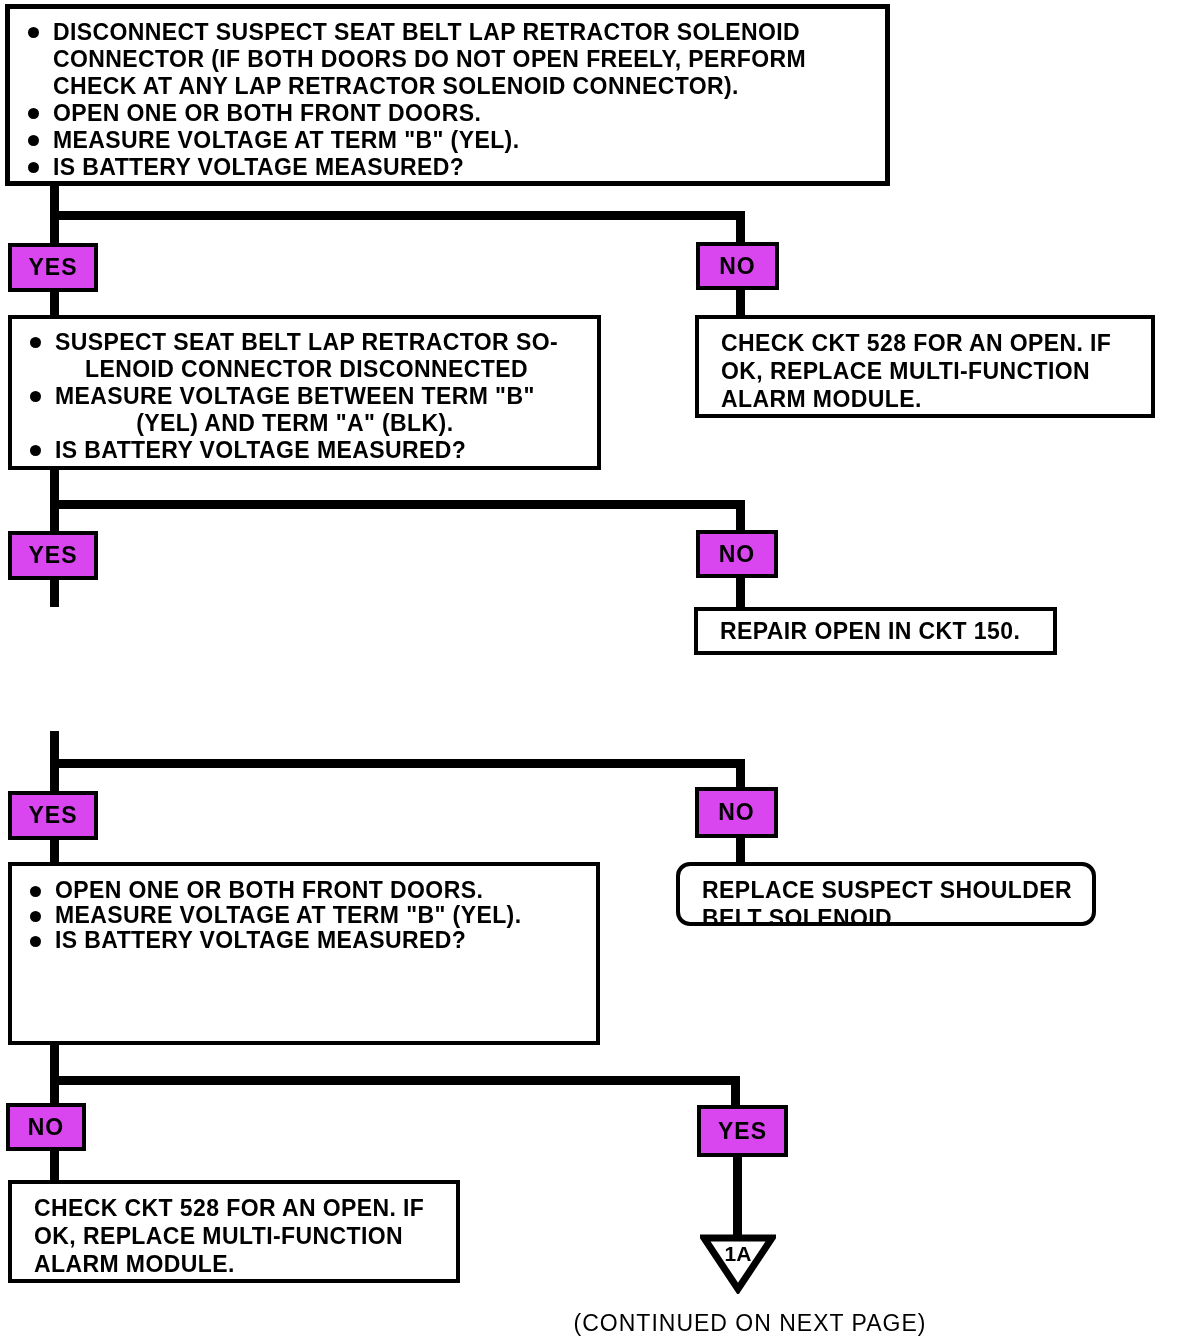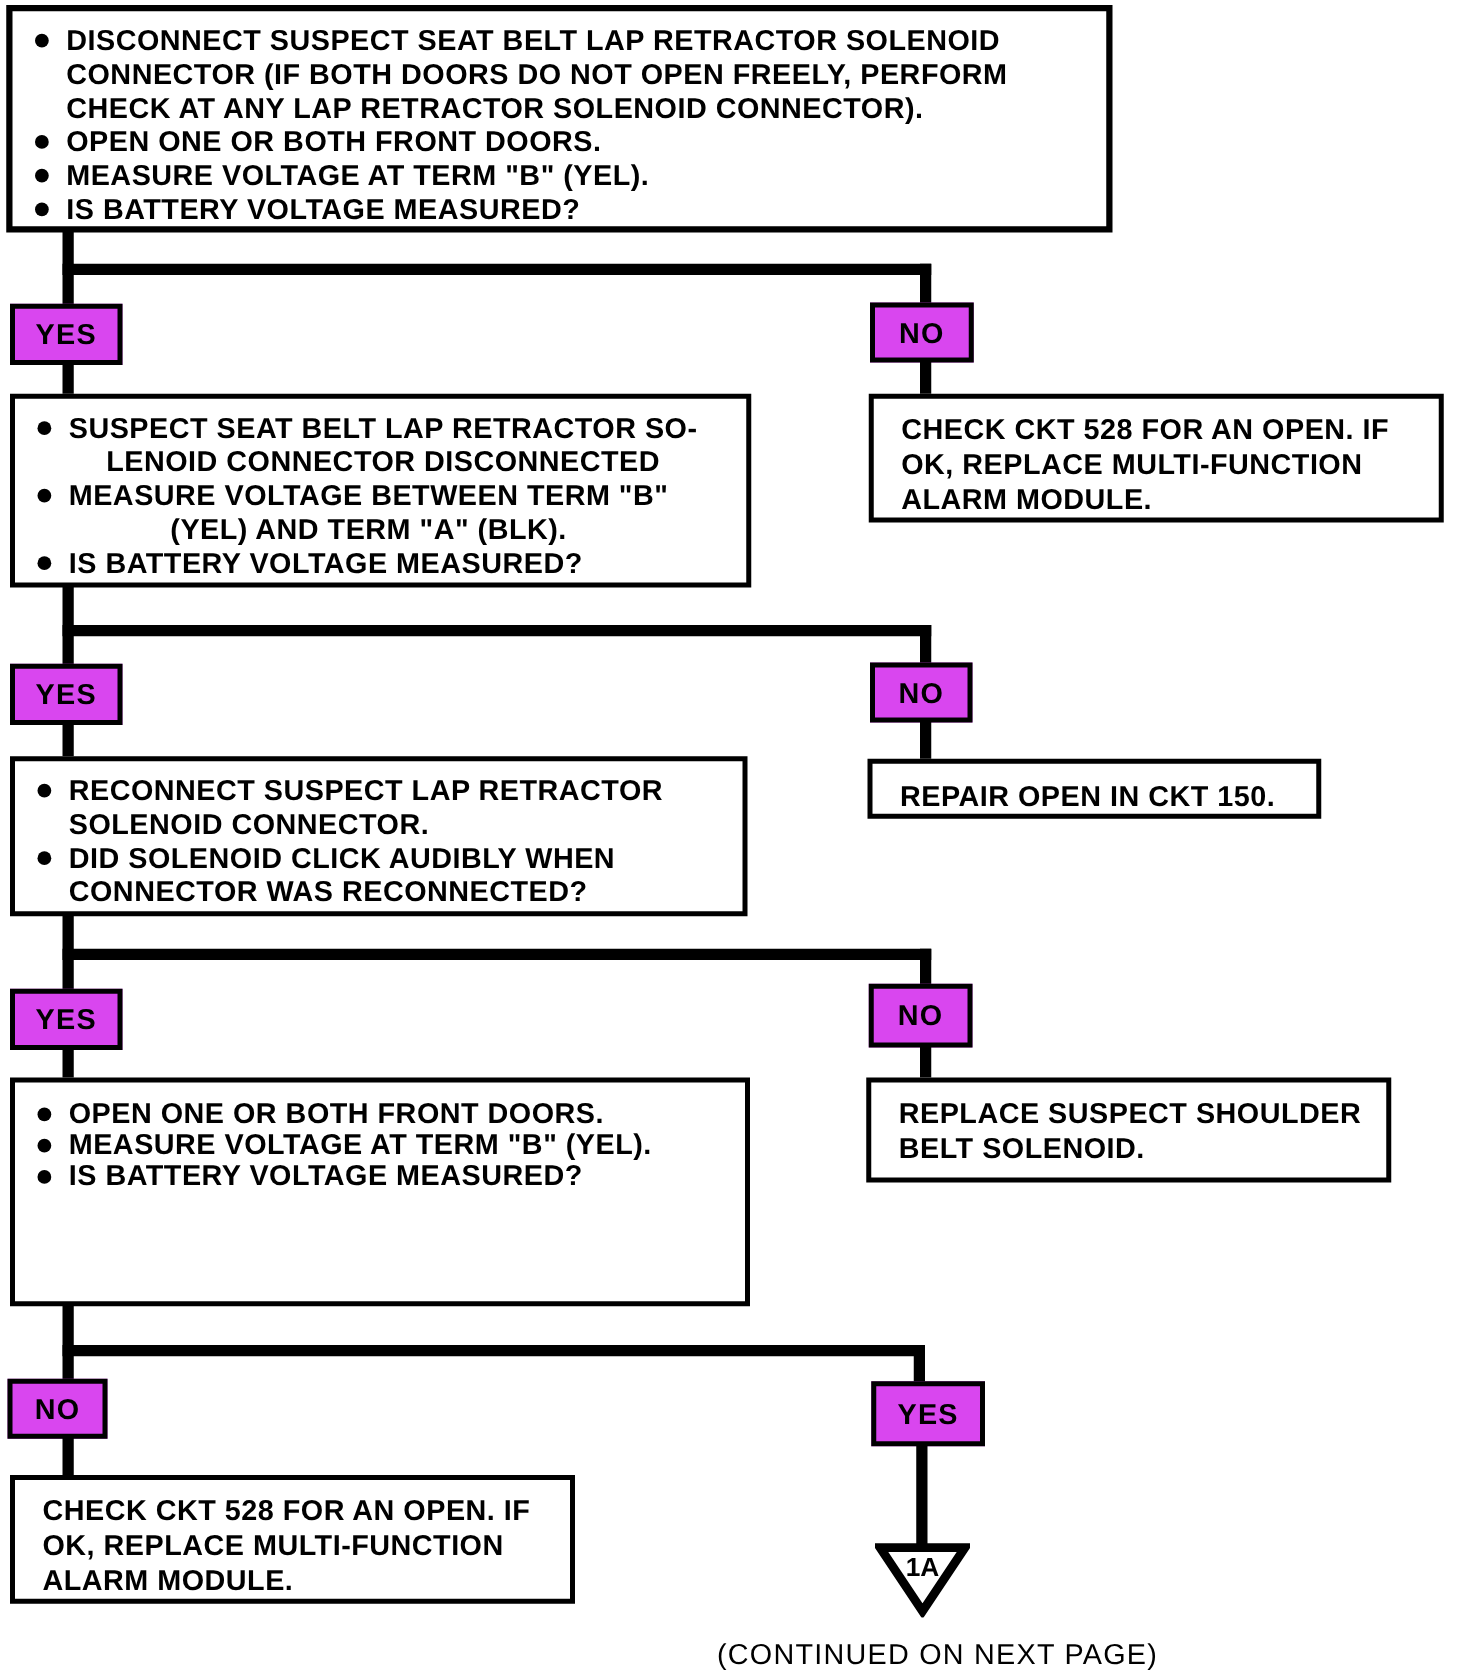--- a/index.html
+++ b/index.html
@@ -36,21 +36,21 @@
   .label{
     position:absolute;
     border:4px solid #000;
     background:#d946ef;
     box-sizing:border-box;
     display:flex;align-items:center;justify-content:center;
     font-size:23px;font-weight:bold;letter-spacing:1px;
   }
   .line{position:absolute;background:#000;}
   .plain{padding:10px 10px 0 22px;}
-  .vcenter{display:flex;align-items:flex-end;padding:0 0 0 22px;}
+  .vcenter{display:flex;align-items:center;padding:0 0 0 22px;}
   #footer{
     position:absolute;
     left:530px;top:1310px;width:440px;
     text-align:center;
     font-size:23px;font-weight:normal;letter-spacing:1px;
   }
   #l4 .steptext{line-height:25px;}
   svg text{font-family:"Liberation Sans","DejaVu Sans",sans-serif;}
 </style>
 </head>
@@ -115,32 +115,20 @@
   <div class="line" style="left:50px;top:468px;width:9px;height:65px;"></div>
   <div class="line" style="left:50px;top:500px;width:695px;height:9px;"></div>
   <div class="line" style="left:736px;top:500px;width:9px;height:32px;"></div>
 
   <div class="label" style="left:8px;top:531px;width:90px;height:49px;">YES</div>
   <div class="label" style="left:696px;top:530px;width:82px;height:48px;">NO</div>
 
   <div class="line" style="left:50px;top:578px;width:9px;height:29px;"></div>
   <div class="line" style="left:736px;top:576px;width:9px;height:33px;"></div>
 
-  <div class="box" id="l3" style="left:8px;top:605px;width:590px;height:128px;padding-top:10px;">
-    <div class="bullet">
-        <span class="dot"></span>
-      <span class="btxt steptext">RECONNECT SUSPECT LAP RETRACTOR
-SOLENOID CONNECTOR.</span>
-      </div>
-    <div class="bullet">
-        <span class="dot"></span>
-      <span class="btxt steptext">DID SOLENOID CLICK AUDIBLY WHEN
-CONNECTOR WAS RECONNECTED?</span>
-      </div>
-  </div>
 
   <div class="box vcenter" style="left:694px;top:607px;width:363px;height:48px;">
     <span class="steptext">REPAIR OPEN IN CKT 150.</span>
   </div>
 
   <div class="line" style="left:50px;top:731px;width:9px;height:62px;"></div>
   <div class="line" style="left:50px;top:759px;width:695px;height:9px;"></div>
   <div class="line" style="left:736px;top:759px;width:9px;height:30px;"></div>
 
   <div class="label" style="left:8px;top:791px;width:90px;height:49px;">YES</div>
@@ -157,21 +145,21 @@
     <div class="bullet">
         <span class="dot"></span>
       <span class="btxt steptext">MEASURE VOLTAGE AT TERM "B" (YEL).</span>
       </div>
     <div class="bullet">
         <span class="dot"></span>
       <span class="btxt steptext">IS BATTERY VOLTAGE MEASURED?</span>
       </div>
   </div>
 
-  <div class="box plain" style="left:693px;top:862px;width:420px;height:84px;">
+  <div class="box plain" style="left:676px;top:862px;width:420px;height:64px;border-radius:14px;">
     <span class="steptext" style="line-height:28px;">REPLACE SUSPECT SHOULDER
 BELT SOLENOID.</span>
   </div>
 
   <div class="line" style="left:50px;top:1043px;width:9px;height:62px;"></div>
   <div class="line" style="left:50px;top:1076px;width:690px;height:9px;"></div>
   <div class="line" style="left:731px;top:1076px;width:9px;height:31px;"></div>
 
   <div class="label" style="left:6px;top:1103px;width:80px;height:48px;">NO</div>
   <div class="label" style="left:697px;top:1105px;width:91px;height:52px;">YES</div>

